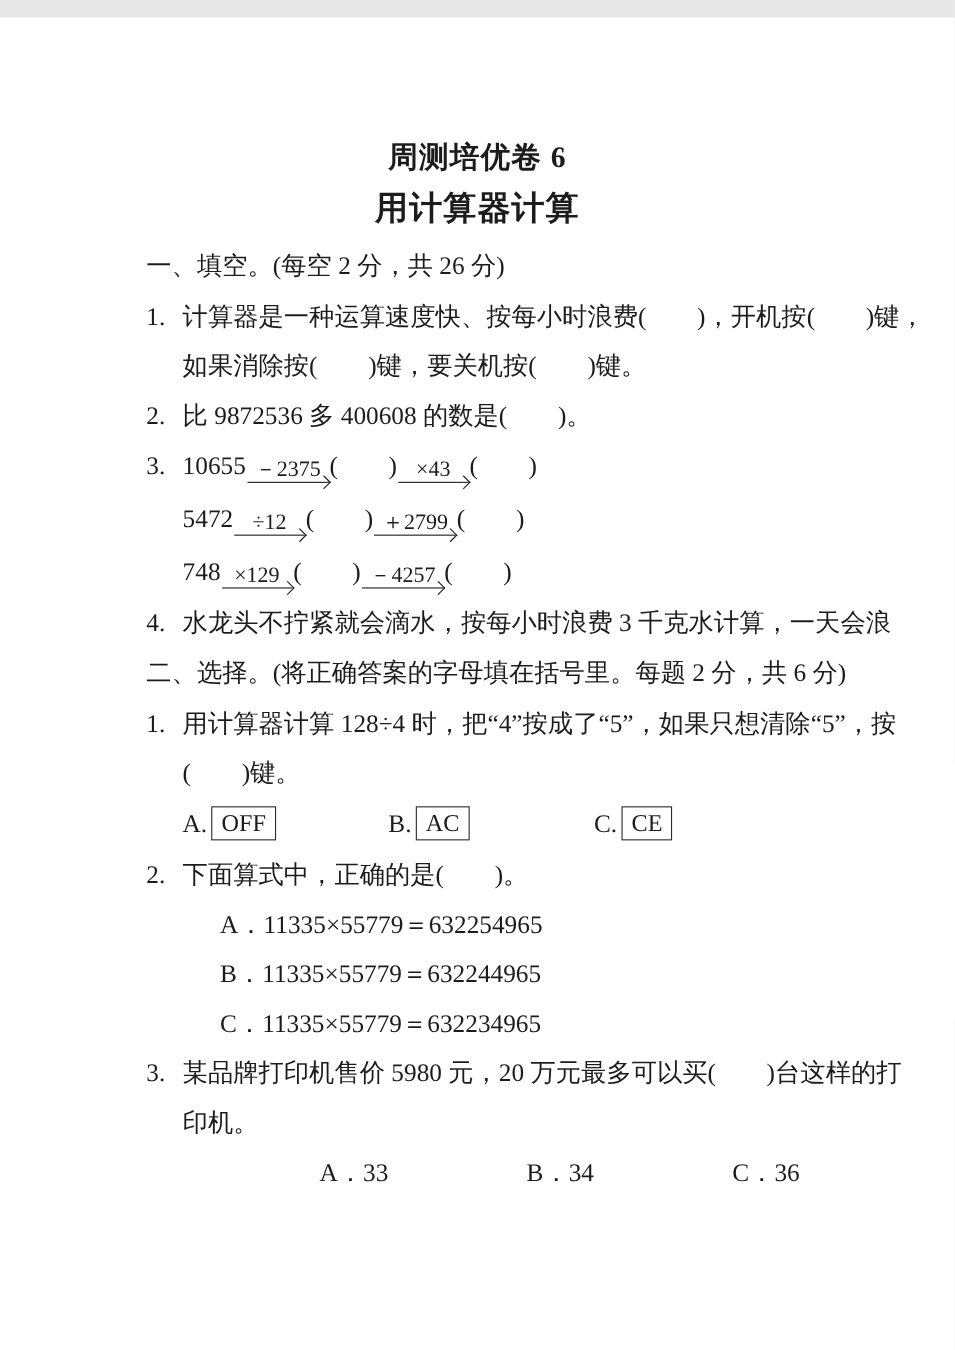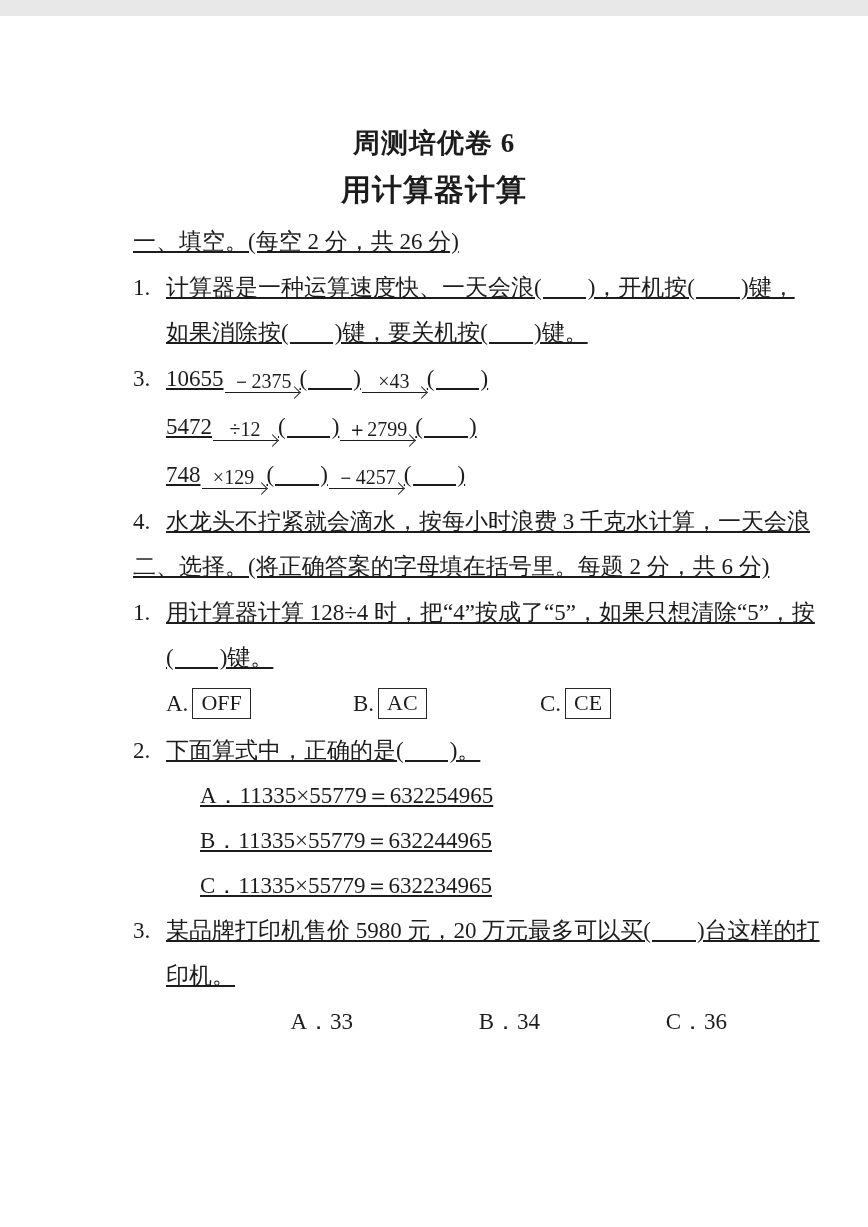--- a/index.html
+++ b/index.html
@@ -32,21 +32,20 @@
     font-weight:bold;
     line-height:30px;
     letter-spacing:1px;
   }
   .content {
     margin:14px 62px 0 133px;
   }
   .line {
     height:45px; line-height:45px;
     white-space:nowrap;
-    text-decoration:underline;
   }
   .heading { height:46px; line-height:46px; }
   .cont { padding-left:33px; }
   .num { display:inline-block; width:33px; }
   
   .chain { height:48px; line-height:48px; }
   .xarrow {
     display:inline-block;
     vertical-align:-2px;
     margin:0 1px;
@@ -94,23 +93,24 @@
 
 <div class="page">
 
   <h1 class="title">周测培优卷 6</h1>
   <h2 class="subtitle">用计算器计算</h2>
 
   <div class="content">
 
     <div class="line heading">一、填空。(每空 2 分，共 26 分)</div>
 
-    <div class="line"><span class="num">1.</span><span>计算器是一种运算速度快、一天会浪(　　)，开机按(　　)键，</span></div>
+    <div class="line"><span class="num">1.</span><span>计算器是一种运算速度快、按每小时浪费(　　)，开机按(　　)键，</span></div>
     <div class="line cont">如果消除按(　　)键，要关机按(　　)键。</div>
 
+    <div class="line"><span class="num">2.</span><span>比 9872536 多 400608 的数是(　　)。</span></div>
 
     <div class="line chain">
       <span class="num">3.</span><span>10655</span><span class="xarrow"><span class="lbl">－2375</span><span class="shaft"></span></span><span>(　　)</span><span class="xarrow"><span class="lbl">×43</span><span class="shaft"></span></span><span>(　　)</span>
     </div>
     <div class="line chain cont">
       <span>5472</span><span class="xarrow"><span class="lbl">÷12</span><span class="shaft"></span></span><span>(　　)</span><span class="xarrow"><span class="lbl">＋2799</span><span class="shaft"></span></span><span>(　　)</span>
     </div>
     <div class="line chain cont">
       <span>748</span><span class="xarrow"><span class="lbl">×129</span><span class="shaft"></span></span><span>(　　)</span><span class="xarrow"><span class="lbl">－4257</span><span class="shaft"></span></span><span>(　　)</span>
     </div>

